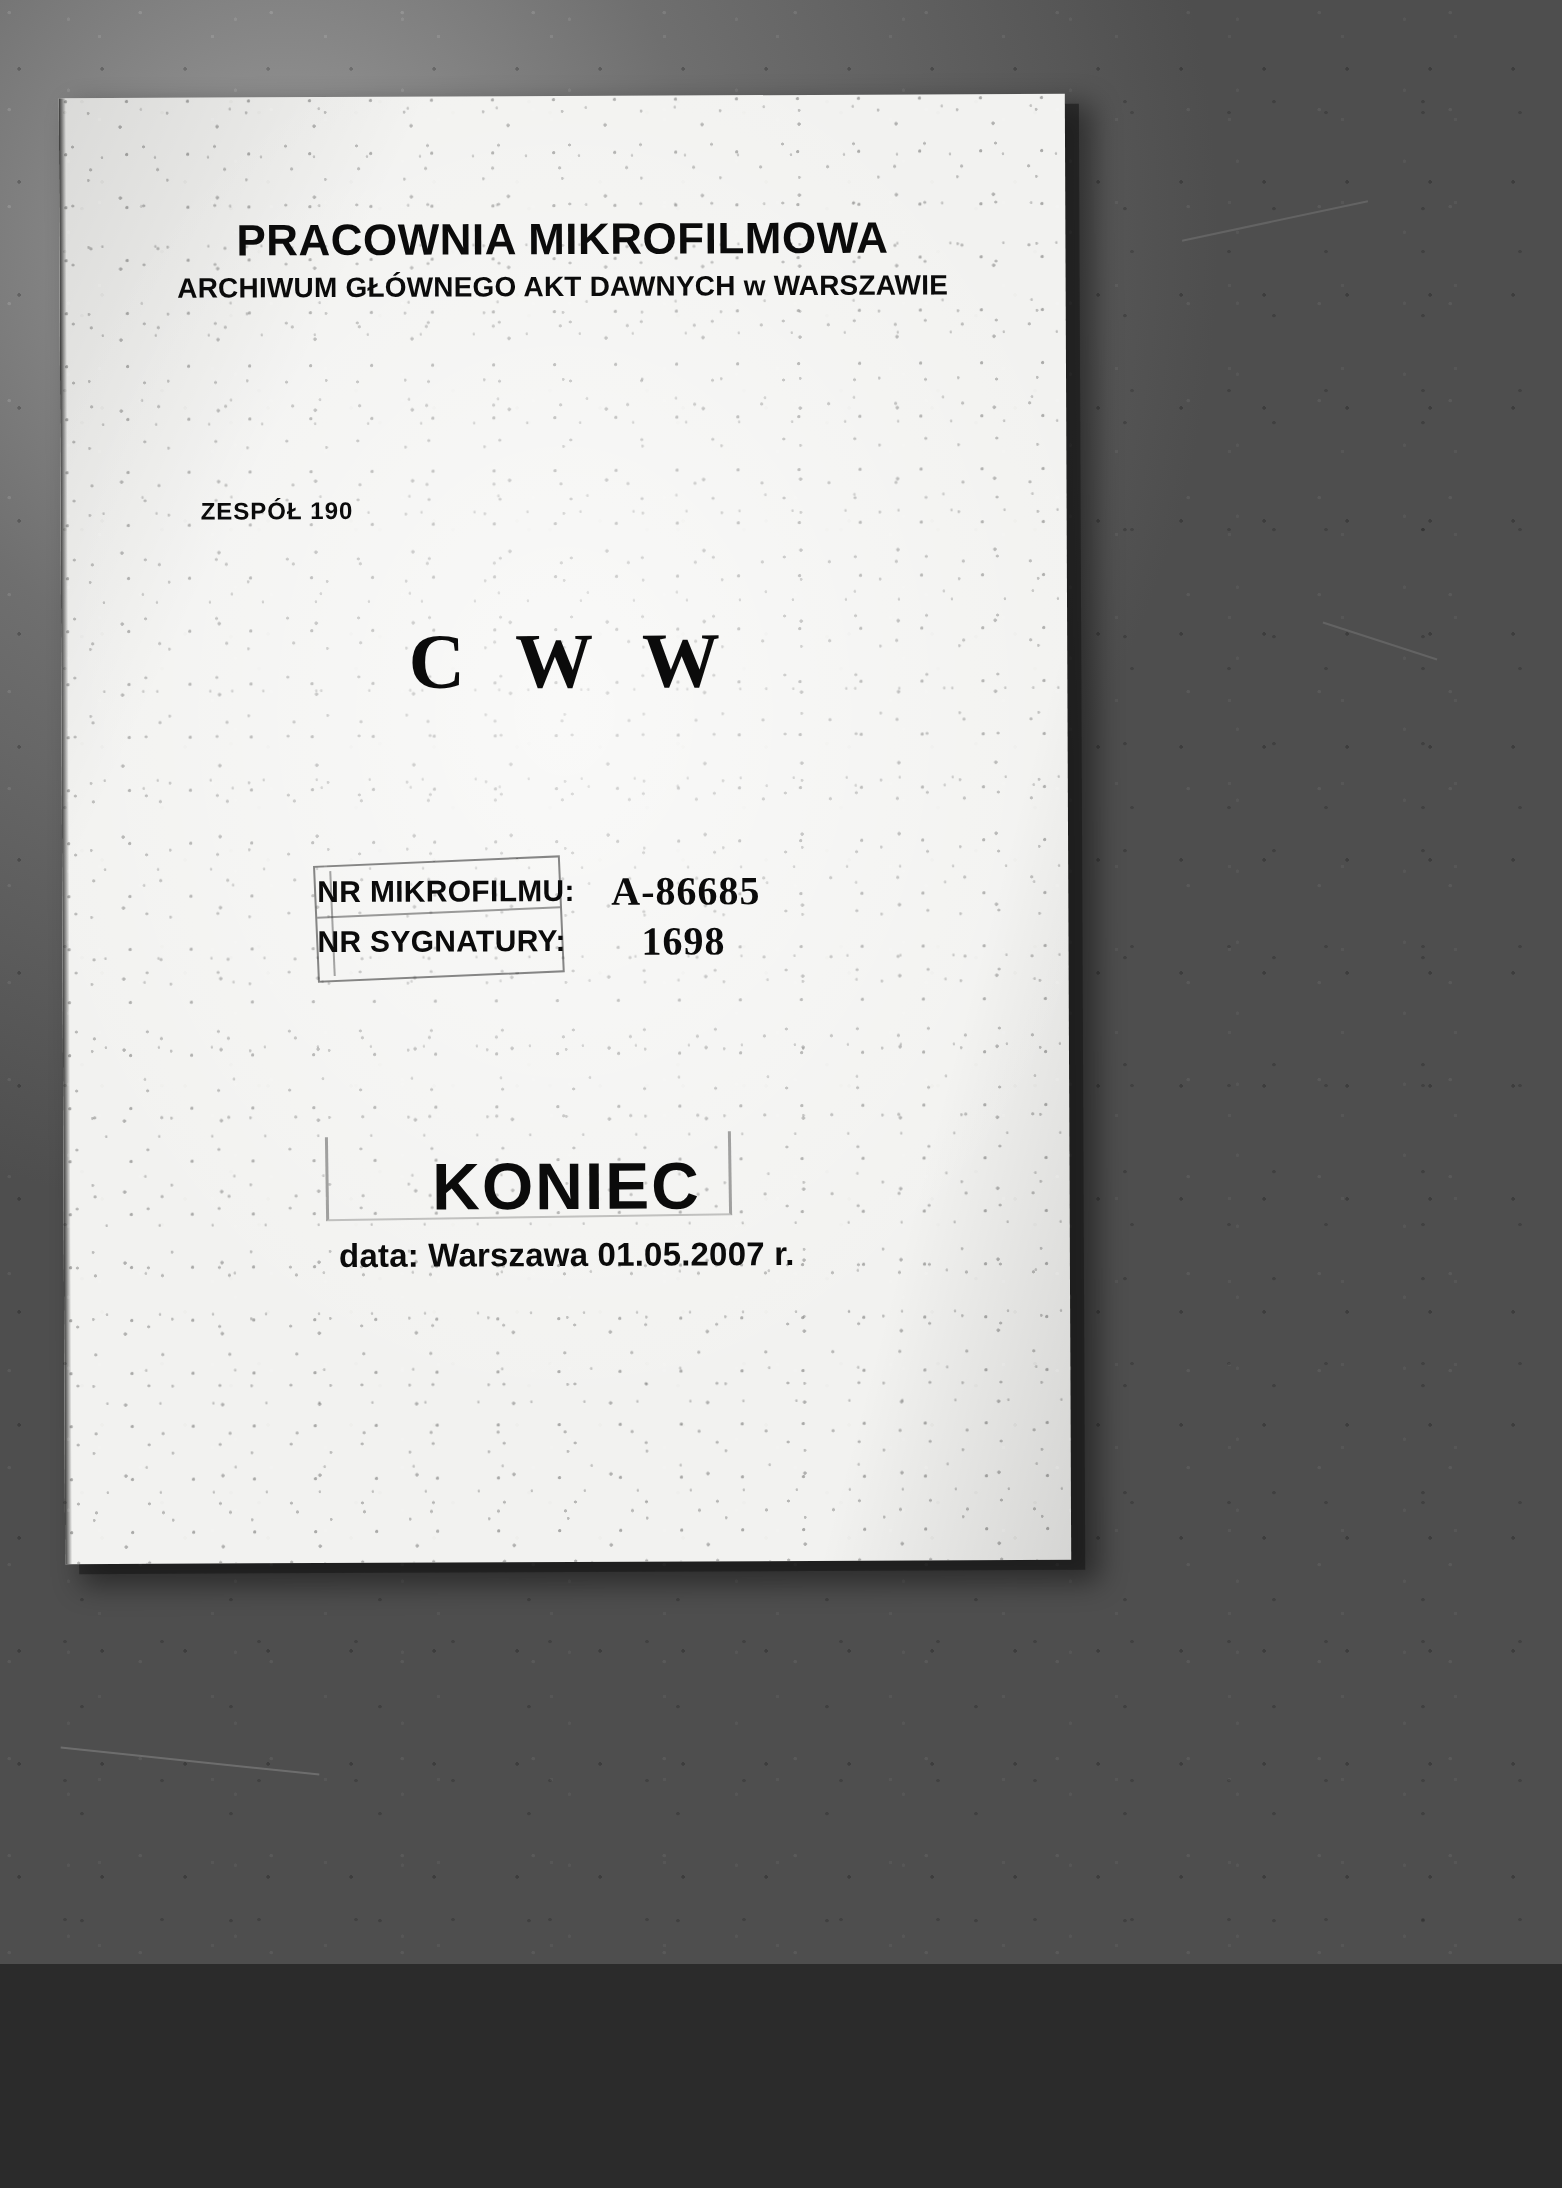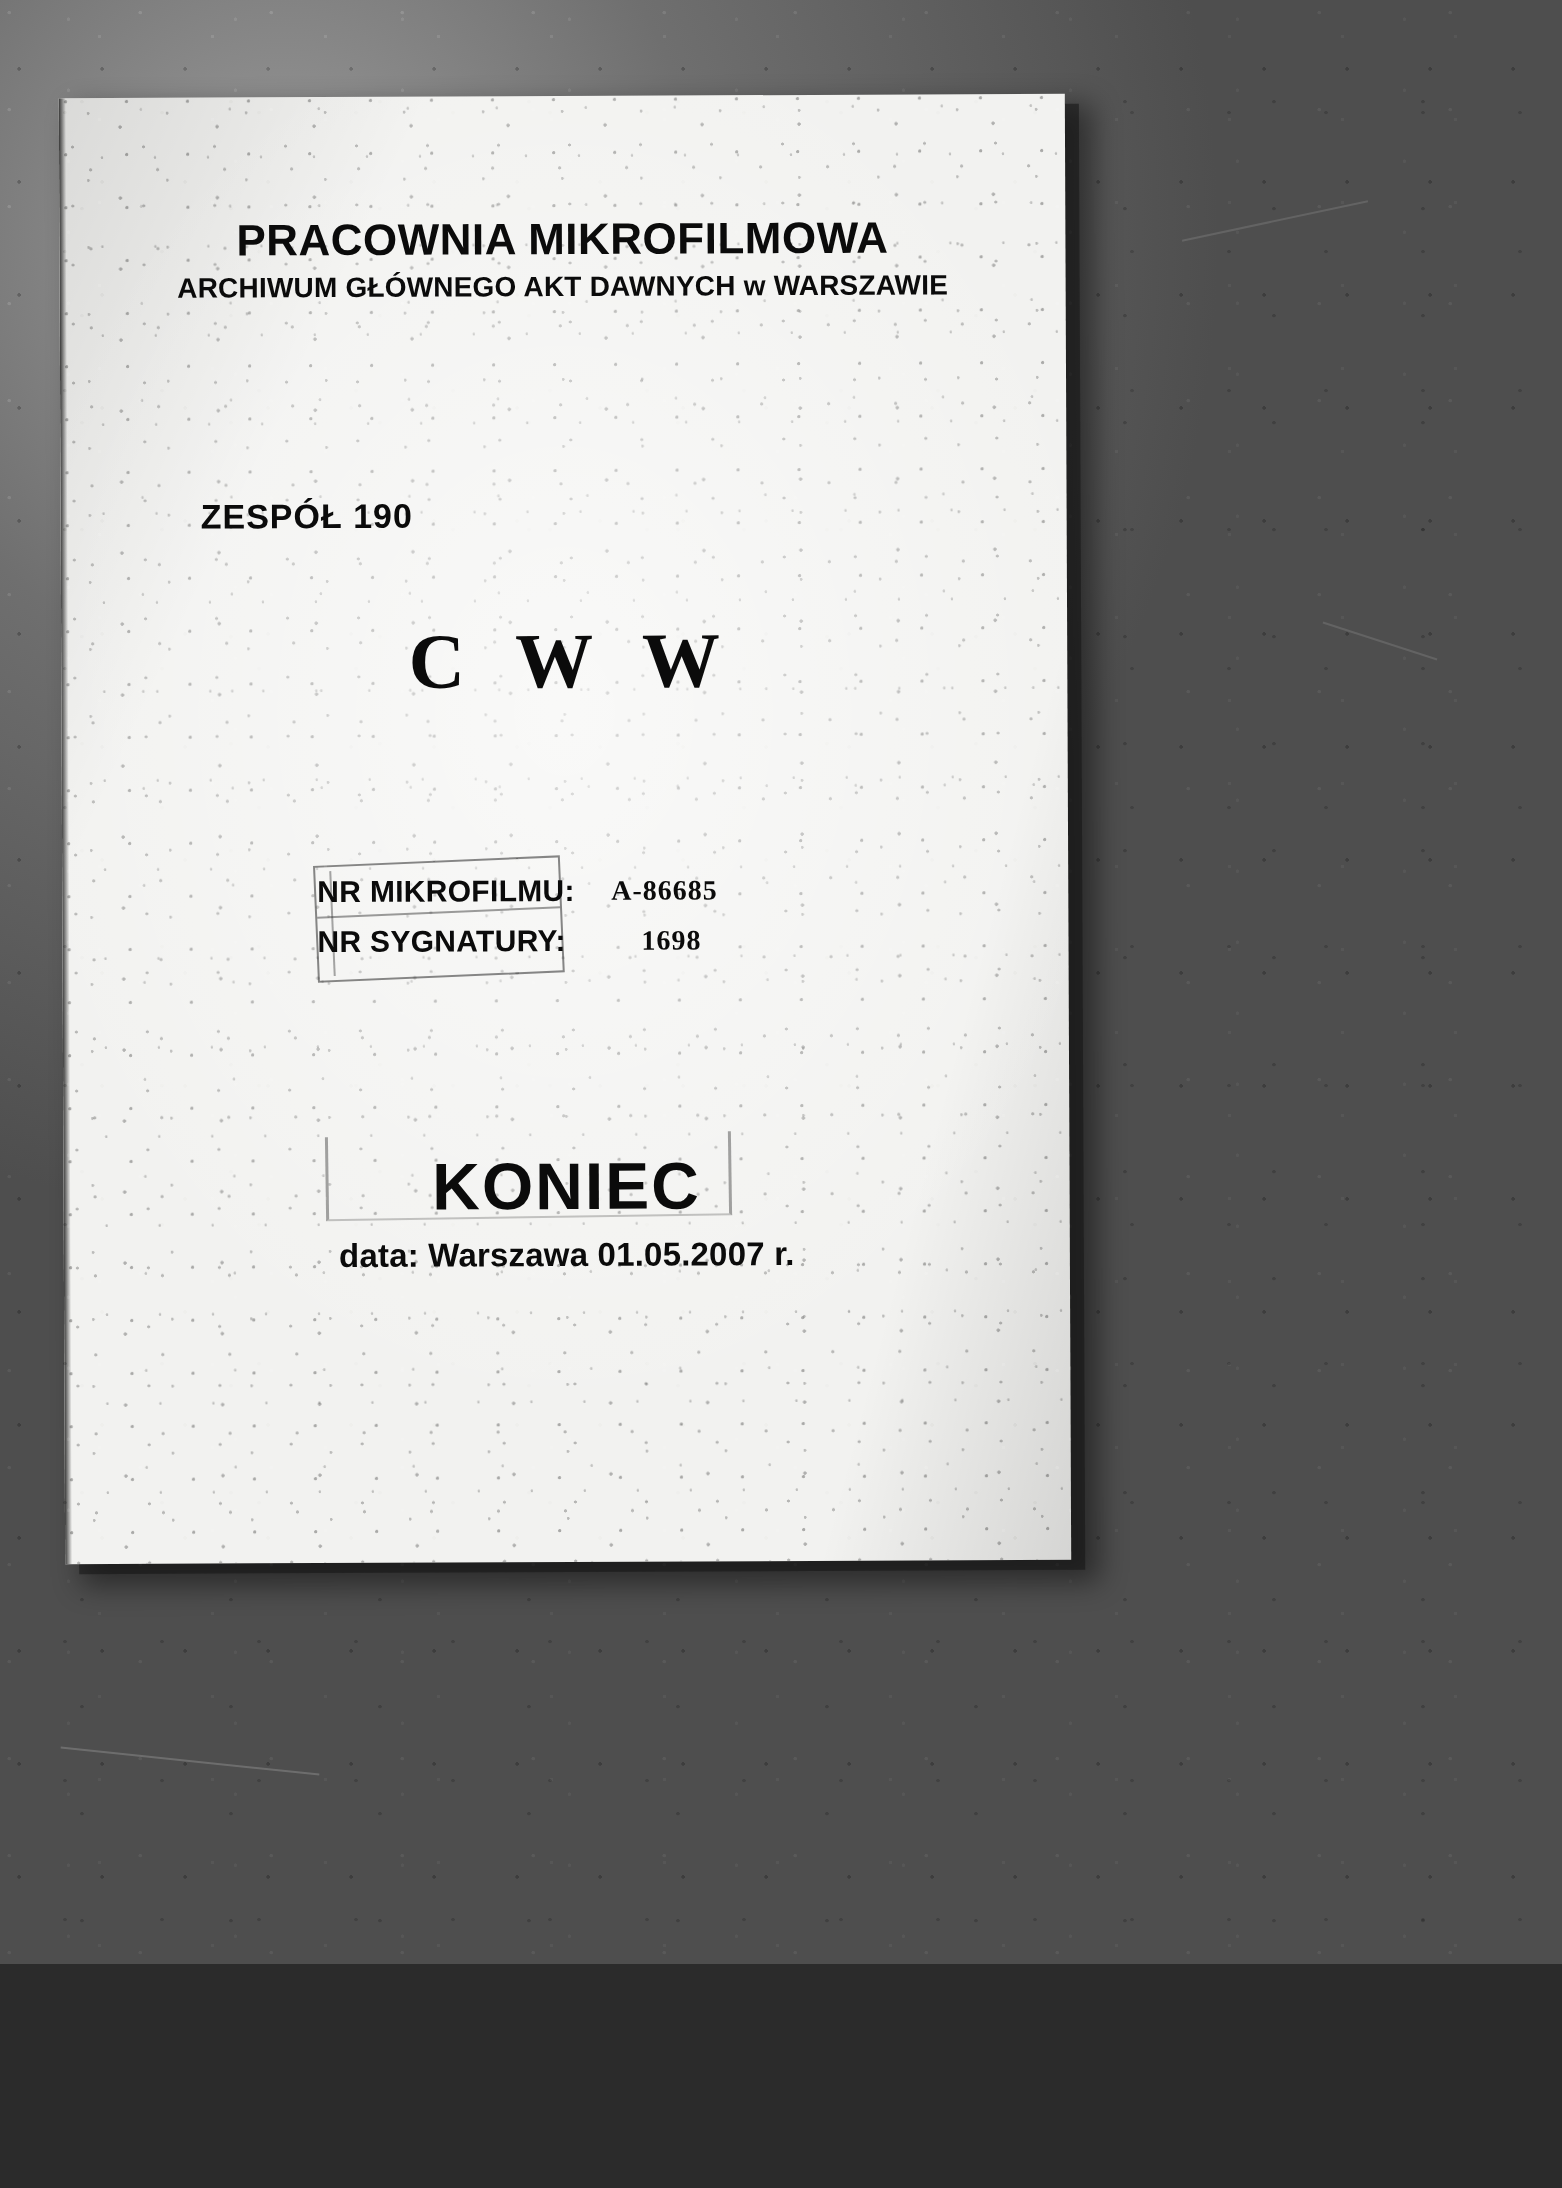--- a/index.html
+++ b/index.html
@@ -121,21 +121,21 @@
     top: 175px;
     font-size: 28px;
     font-weight: 600;
     letter-spacing: .2px;
   }
 
   .zespol {
     position: absolute;
     left: 140px;
     top: 400px;
-    font-size: 34px;
+    font-size: 24px;
     font-weight: 600;
     letter-spacing: 1px;
   }
 
   .fonds-code {
     position: absolute;
     left: 0; right: 0;
     top: 520px;
     font-family: "Liberation Serif", serif;
     font-size: 78px;
@@ -160,21 +160,21 @@
   }
   .idlabel {
     font-size: 30px;
     font-weight: 600;
     letter-spacing: .3px;
     width: 238px;
     white-space: nowrap;
   }
   .idvalue {
     font-family: "Liberation Serif", serif;
-    font-size: 28px;
+    font-size: 40px;
     font-weight: 700;
     letter-spacing: 1px;
     padding-left: 56px;
   }
   .idvalue.narrow { padding-left: 86px; }
 
   
   .stamp-box {
     position: absolute;
     left: 253px;

